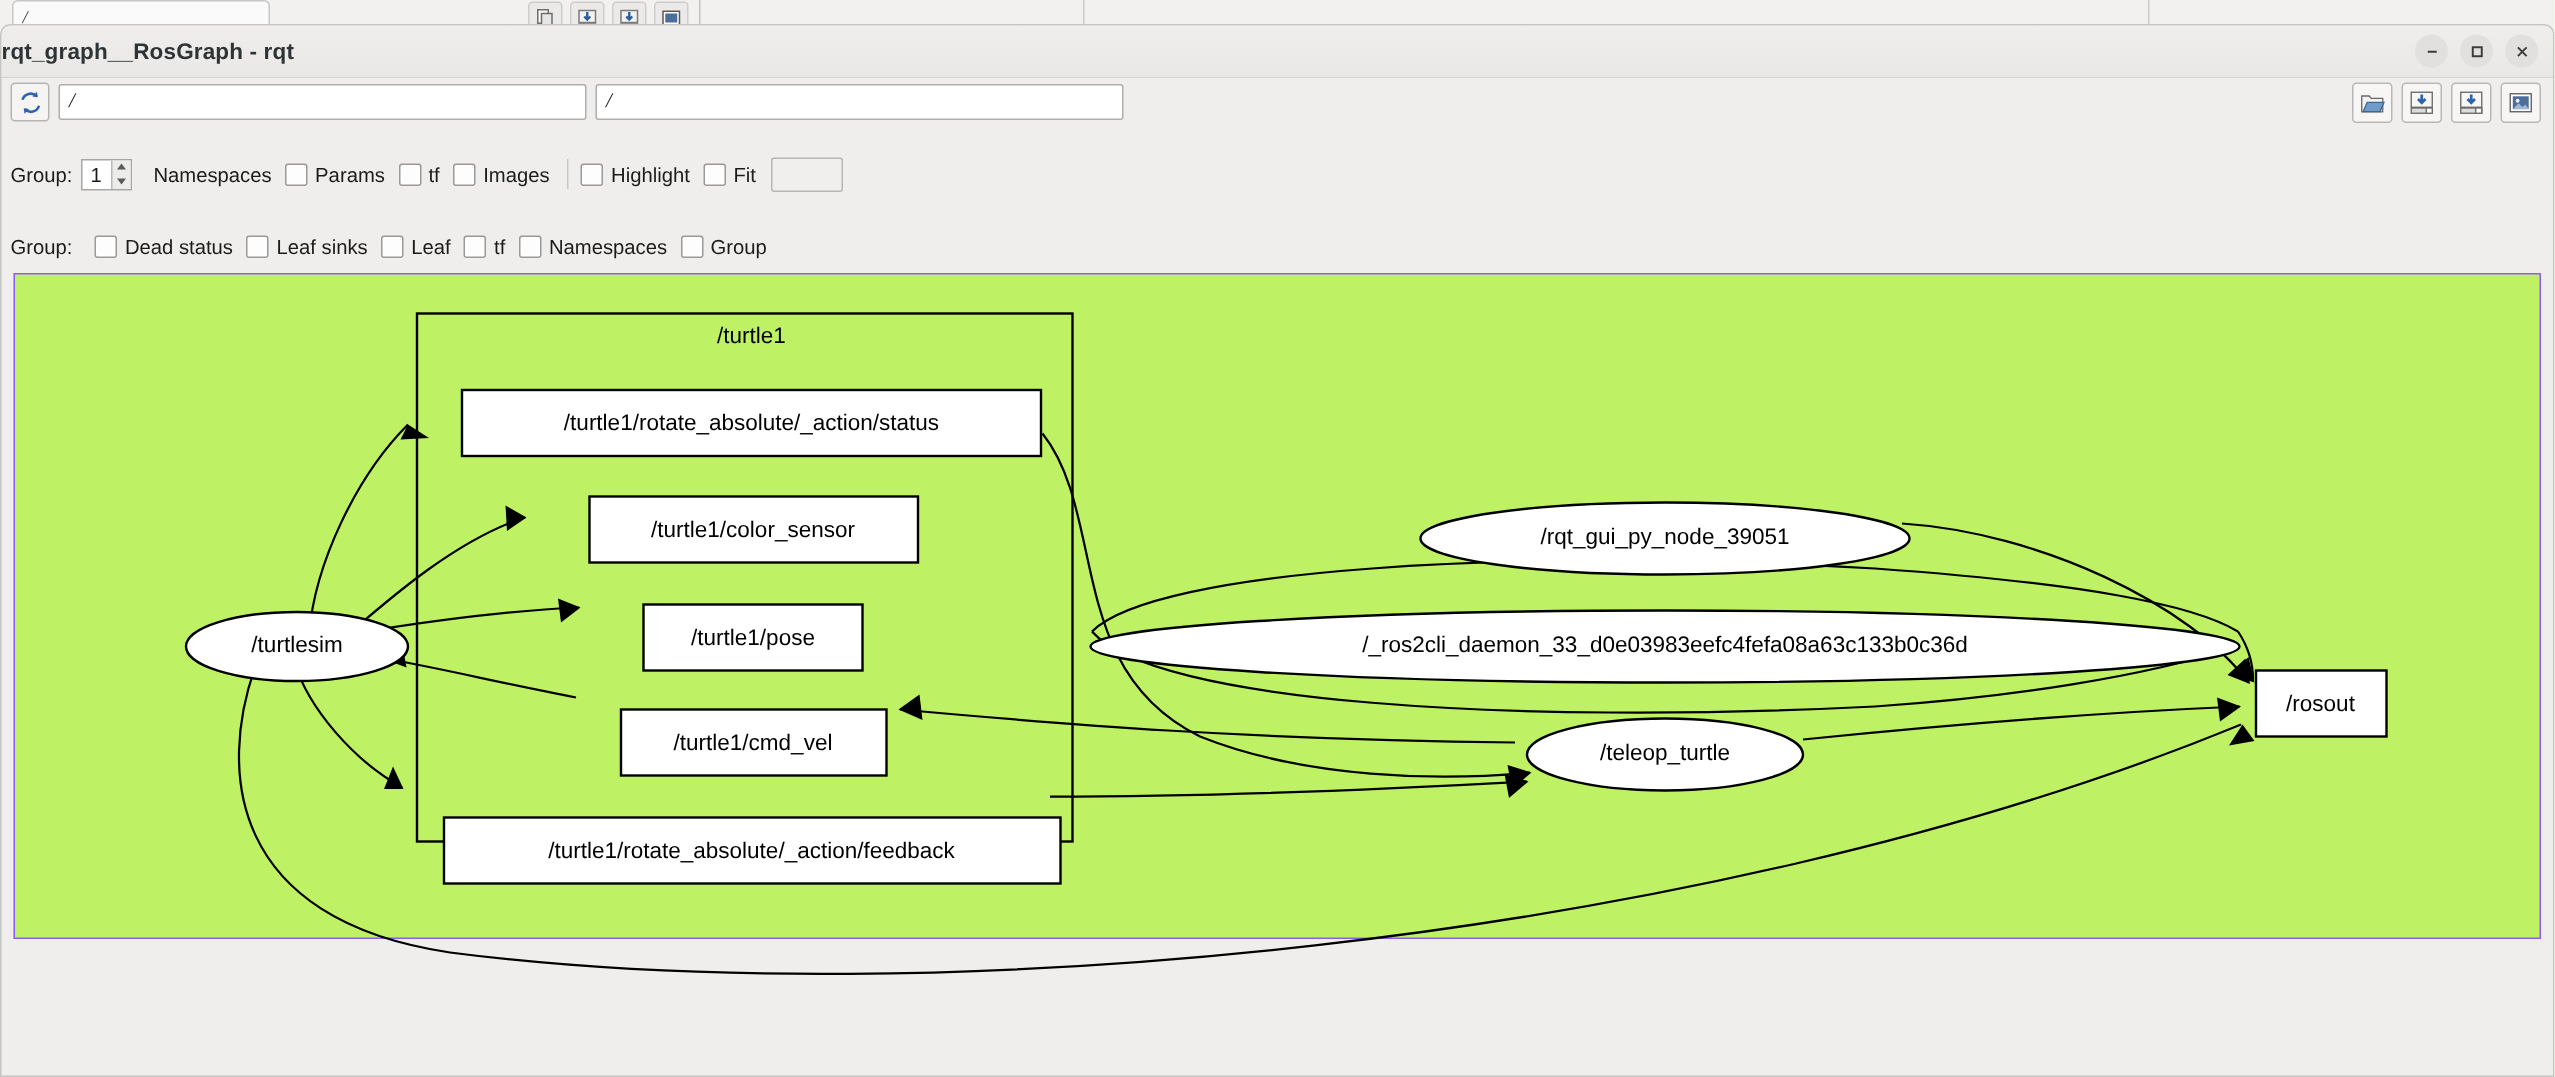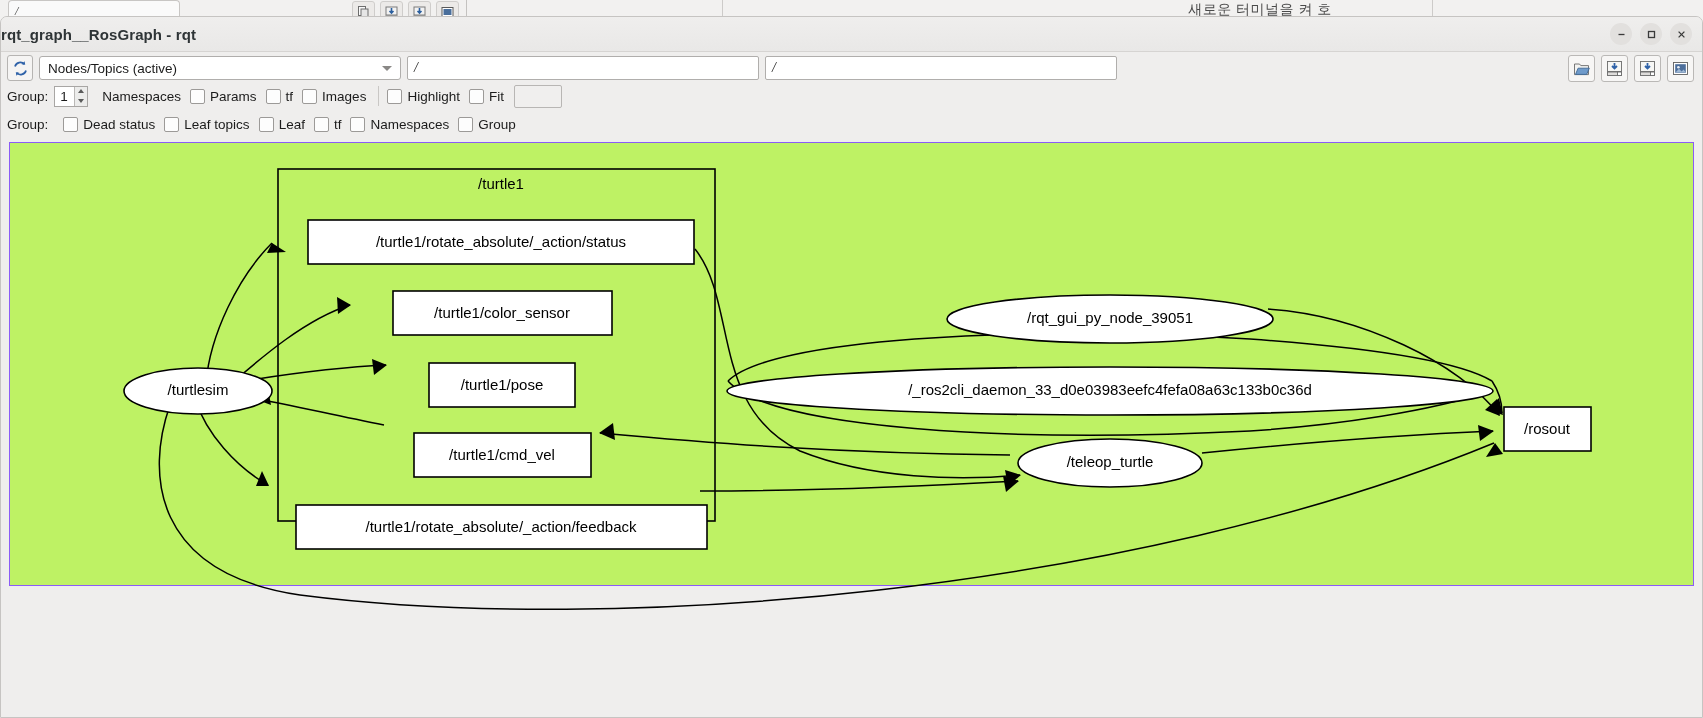--- a/index.html
+++ b/index.html
@@ -111,21 +111,21 @@
   .tb-right { position:absolute; right:8px; top:3px; display:flex; gap:6px; }
   .tb-icon {
     width:25px;height:25px;border:1px solid #bab8b6;background:#f7f6f5;border-radius:3px;
     display:flex;align-items:center;justify-content:center;
   }
 
   
   .toolrow2, .toolrow3 {
     position:relative; height:28px; width:100%;
     display:flex; align-items:center; padding-left:6px;
-    box-sizing:border-box; font-size:13.5px; color:#1b1b1b;
+    box-sizing:border-box; font-size:13.5px; color:#1b1b1b;margin-top:20px;
   }
   .lbl { margin-right:6px; }
   .spin {
     position:relative; width:34px; height:21px; border:1px solid #a8a6a4;
     background:#ffffff; display:flex; align-items:center; padding-left:5px;
     box-sizing:border-box; font-size:13.5px;
   }
   .spin .btns {
     position:absolute; right:0; top:0; width:12px; height:100%;
     border-left:1px solid #bab8b6; background:#ececeb;
@@ -195,21 +195,20 @@
       <div class="bg-icon">
         <svg width="13" height="13" viewBox="0 0 13 13">
             <rect x="1" y="1.5" width="11" height="9" fill="#ffffff" stroke="#5a5a5a"></rect>
             <rect x="2.5" y="3" width="8" height="6" fill="#4a6f9c"></rect>
           </svg>
       </div>
     </div>
     <div class="bg-sep"></div>
     <div class="bg-vline1"></div>
     <div class="bg-vline2"></div>
-    <div class="bg-korean">새로운 터미널을 켜 호</div>
     <div class="bg-hline"></div>
   </div>
 
   <div class="window">
 
     <div class="titlebar">
       <div class="title-text">rqt_graph__RosGraph - rqt</div>
       <div class="win-buttons">
         <div class="win-btn">
           <svg width="11" height="11" viewBox="0 0 11 11">
@@ -232,24 +231,20 @@
 
     <div class="toolrow1">
       <div class="tb-btn">
         <svg width="17" height="17" viewBox="0 0 17 17">
           <path d="M3 6.5 a5.5 5.5 0 0 1 9.4 -2.2" fill="none" stroke="#2f62a8" stroke-width="1.7"></path>
           <path d="M12.6 1.2 l0.6 3.6 l-3.6 -0.5 z" fill="#2f62a8"></path>
           <path d="M14 10.5 a5.5 5.5 0 0 1 -9.4 2.2" fill="none" stroke="#2f62a8" stroke-width="1.7"></path>
           <path d="M4.4 15.8 l-0.6 -3.6 l3.6 0.5 z" fill="#2f62a8"></path>
         </svg>
       </div>
-      <div class="combo">
-        <span>Nodes/Topics (active)</span>
-        <span class="arrow"></span>
-      </div>
       <div class="lineedit" placeholder="/">/</div>
       <div class="lineedit" placeholder="/">/</div>
 
       <div class="tb-right">
         <div class="tb-icon">
           <svg width="17" height="17" viewBox="0 0 17 17">
             <path d="M1.5 4 h5 l1.3 1.6 h7.7 v9 h-14 z" fill="#f3f3f1" stroke="#6a6a6a" stroke-width="0.9"></path>
             <path d="M2.5 14.4 l2.6 -6.2 h11.2 l-2.6 6.2 z" fill="#6f9bcb" stroke="#3f6894" stroke-width="0.9"></path>
           </svg>
         </div>
@@ -318,21 +313,21 @@
     </div>
 
     <div class="toolrow3">
       <span class="lbl">Group:</span>
       <div class="chk">
         <span class="box"></span>
         <span>Dead status</span>
       </div>
       <div class="chk">
         <span class="box"></span>
-        <span>Leaf topics</span>
+        <span>Leaf sinks</span>
       </div>
       <div class="chk">
         <span class="box"></span>
         <span>Leaf</span>
       </div>
       <div class="chk">
         <span class="box"></span>
         <span>tf</span>
       </div>
       <div class="chk">

